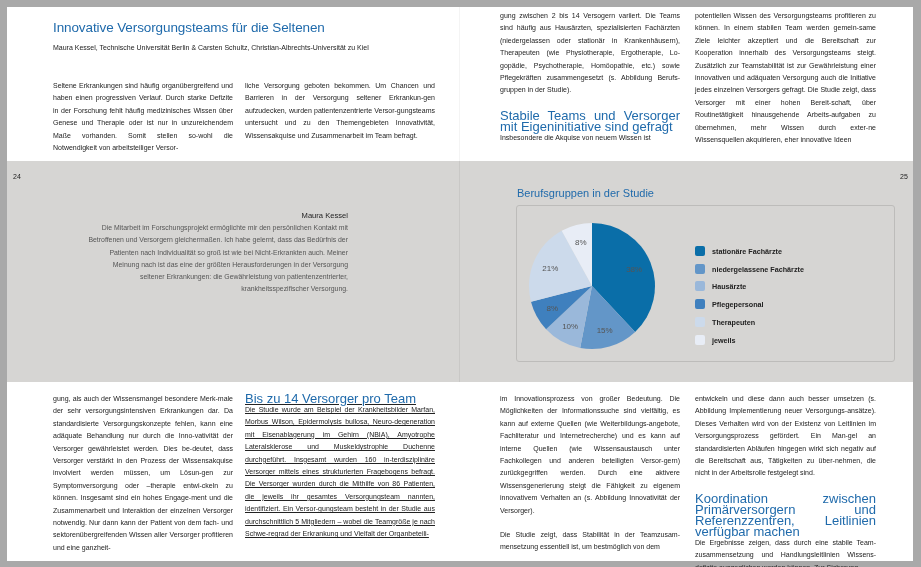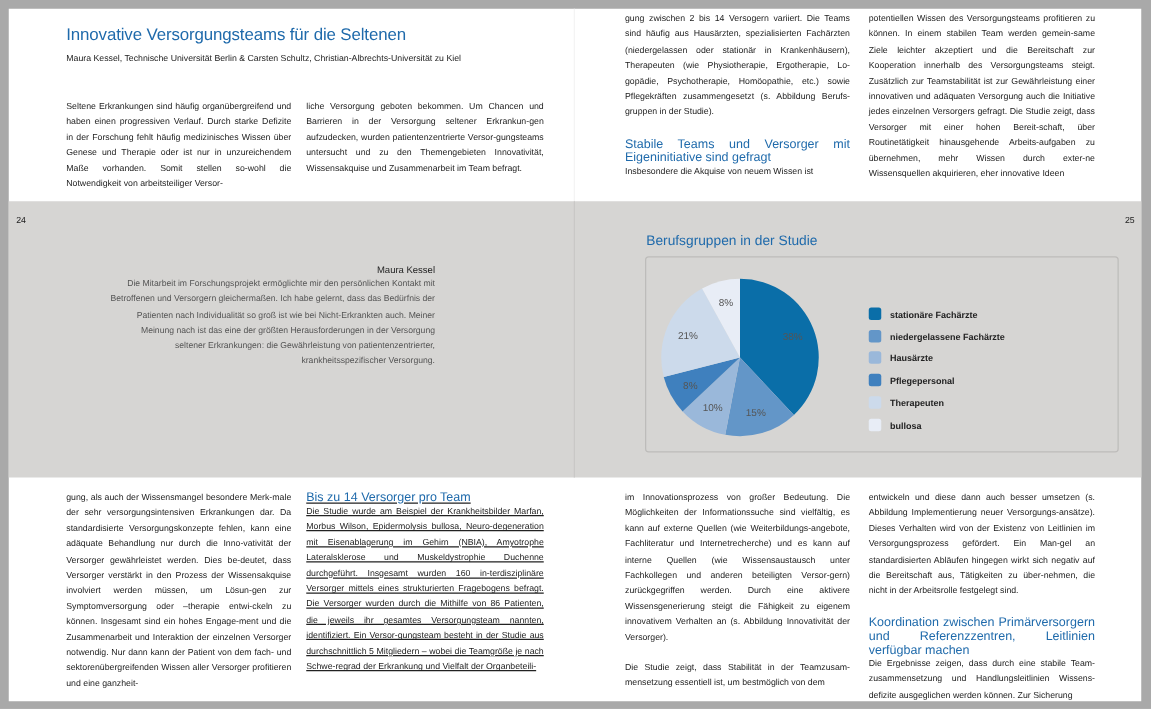--- a/index.html
+++ b/index.html
@@ -9,21 +9,21 @@
 
   .band { position: absolute; left: 7px; top: 161px; width: 906px; height: 221px; background: #d6d5d3; }
   .band-divider { position: absolute; left: 459px; top: 161px; width: 1px; height: 221px; background: #c9c8c6; }
   .top-divider { position: absolute; left: 459px; top: 7px; width: 1px; height: 154px; background: #f4f4f4; }
 
   .title { position: absolute; left: 53px; top: 20px; font-size: 13.5px; color: #1f6aab; letter-spacing: -0.1px; }
   .authors { position: absolute; left: 53px; top: 44px; font-size: 7px; color: #222; }
 
   .col { position: absolute; font-size: 7px; line-height: 12.4px; text-align: justify; color: #222; }
   .col p { margin: 0; }
-  .sub { color: #1f6aab; font-size: 10px; line-height: 11px; }
+  .sub { color: #1f6aab; font-size: 13px; line-height: 11px; }
 
   .page-num { position: absolute; font-size: 7px; color: #222; }
 
   .quote { position: absolute; left: 88px; top: 210px; width: 260px; text-align: right; }
   .quote-name { font-size: 7.6px; color: #222; line-height: 12px; }
   .quote-text { font-size: 6.9px; color: #555; line-height: 12.3px; }
 
   .chart-title { position: absolute; left: 517px; top: 187px; font-size: 11px; color: #1f6aab; }
   .chart-box { position: absolute; left: 516px; top: 205px; width: 379px; height: 157px; border: 1px solid #bdbcba; border-radius: 3px; }
   .pie { position: absolute; left: 528px; top: 222px; width: 128px; height: 128px; }
@@ -103,21 +103,21 @@
     <div class="legend-item">
       <span class="swatch" style="background: rgb(63, 128, 190);"></span>
       <span>Pflegepersonal</span>
     </div>
     <div class="legend-item">
       <span class="swatch" style="background: rgb(204, 218, 235);"></span>
       <span>Therapeuten</span>
     </div>
     <div class="legend-item">
       <span class="swatch" style="background: rgb(232, 237, 246);"></span>
-      <span>bullosa</span>
+      <span>jeweils</span>
     </div>
   </div>
 
 <div class="col" style="left:53px; top:393px; width:180px;">
   <p>gung, als auch der Wissensmangel besondere Merk-male der sehr versorgungsintensiven Erkrankungen dar. Da standardisierte Versorgungskonzepte fehlen, kann eine adäquate Behandlung nur durch die Inno-vativität der Versorger gewährleistet werden. Dies be-deutet, dass Versorger verstärkt in den Prozess der Wissensakquise involviert werden müssen, um Lösun-gen zur Symptomversorgung oder –therapie entwi-ckeln zu können. Insgesamt sind ein hohes Engage-ment und die Zusammenarbeit und Interaktion der einzelnen Versorger notwendig. Nur dann kann der Patient von dem fach- und sektorenübergreifenden Wissen aller Versorger profitieren und eine ganzheit-</p>
 </div>
 <div class="col" style="left:245px; top:393px; width:190px;text-decoration:underline;">
   <p class="sub">Bis zu 14 Versorger pro Team</p>
   <p>Die Studie wurde am Beispiel der Krankheitsbilder Marfan, Morbus Wilson, Epidermolysis bullosa, Neuro-degeneration mit Eisenablagerung im Gehirn (NBIA), Amyotrophe Lateralsklerose und Muskeldystrophie Duchenne durchgeführt. Insgesamt wurden 160 in-terdisziplinäre Versorger mittels eines strukturierten Fragebogens befragt. Die Versorger wurden durch die Mithilfe von 86 Patienten, die jeweils ihr gesamtes Versorgungsteam nannten, identifiziert. Ein Versor-gungsteam besteht in der Studie aus durchschnittlich 5 Mitgliedern – wobei die Teamgröße je nach Schwe-regrad der Erkrankung und Vielfalt der Organbeteili-</p>
 </div>

